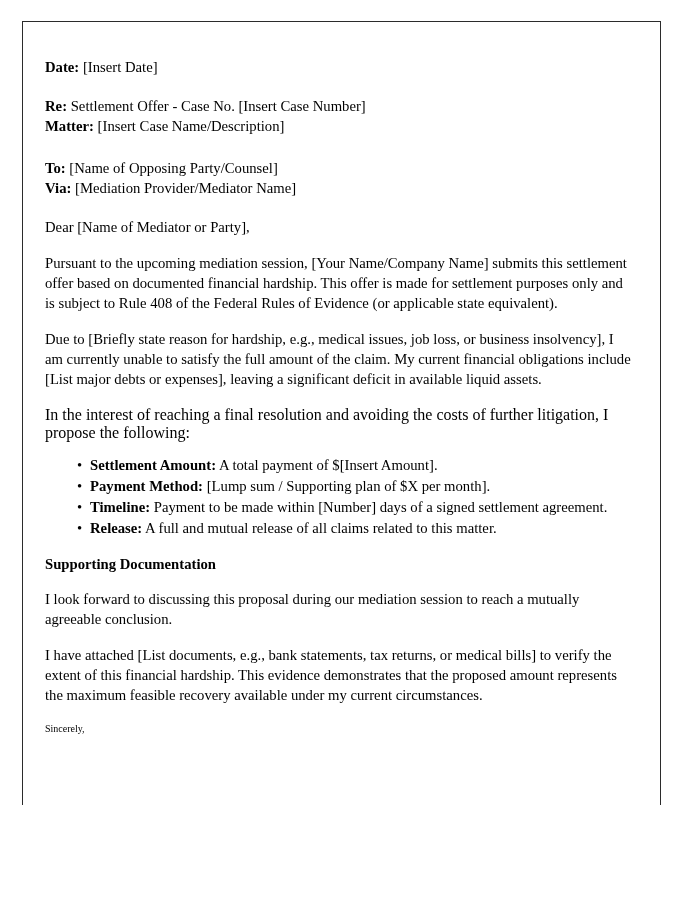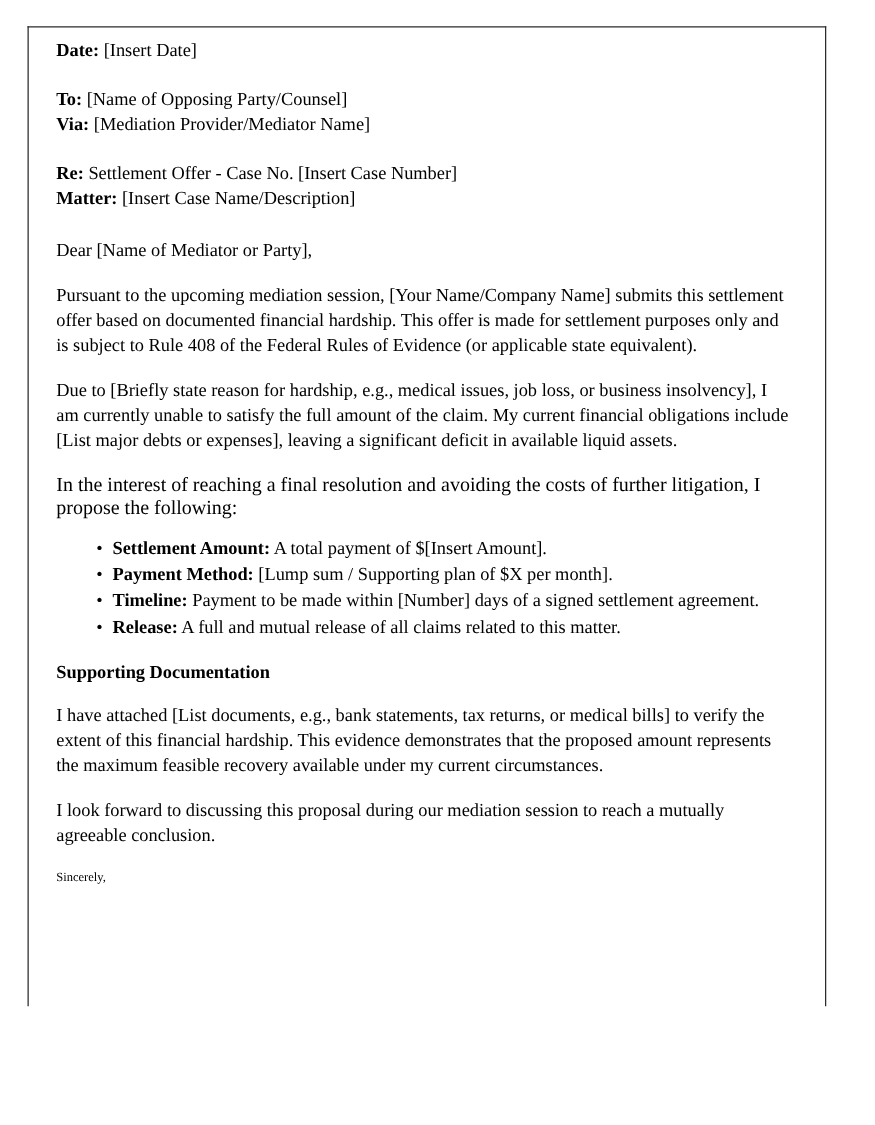--- a/index.html
+++ b/index.html
@@ -27,21 +27,21 @@
     border-right: 1.5px solid #2b2b2b;
     border-top: 1.5px solid #2b2b2b;
     border-bottom: none;
     background: #ffffff;
     overflow: hidden;
   }
 
   .page-body {
     position: absolute;
     left: 22px;
-    top: 10px;
+    top: 36px;
     width: 590px;
   }
 
   .line, .para, .heading {
     font-size: 14.7px;
     line-height: 1.36;
     text-align: left;
   }
 
   .lbl {
@@ -87,39 +87,39 @@
 <body>
 
 <div class="page-sheet">
   <div class="page-body">
 
     <div class="line block-date">
       <span class="lbl">Date:</span>
       <span>[Insert Date]</span>
     </div>
 
+    <div class="line block-re">
+      <div>
+        <span class="lbl">Re:</span>
+        <span>Settlement Offer - Case No. [Insert Case Number]</span>
+      </div>
+      <div>
+        <span class="lbl">Matter:</span>
+        <span>[Insert Case Name/Description]</span>
+      </div>
+    </div>
+
     <div class="line block-to">
       <div>
         <span class="lbl">To:</span>
         <span>[Name of Opposing Party/Counsel]</span>
       </div>
       <div>
         <span class="lbl">Via:</span>
         <span>[Mediation Provider/Mediator Name]</span>
-      </div>
-    </div>
-
-    <div class="line block-re">
-      <div>
-        <span class="lbl">Re:</span>
-        <span>Settlement Offer - Case No. [Insert Case Number]</span>
-      </div>
-      <div>
-        <span class="lbl">Matter:</span>
-        <span>[Insert Case Name/Description]</span>
       </div>
     </div>
 
     <p class="para salutation">Dear [Name of Mediator or Party],</p>
 
     <p class="para">Pursuant to the upcoming mediation session, [Your Name/Company Name] submits this settlement offer based on documented financial hardship. This offer is made for settlement purposes only and is subject to Rule 408 of the Federal Rules of Evidence (or applicable state equivalent).</p>
 
     <p class="para">Due to [Briefly state reason for hardship, e.g., medical issues, job loss, or business insolvency], I am currently unable to satisfy the full amount of the claim. My current financial obligations include [List major debts or expenses], leaving a significant deficit in available liquid assets.</p>
 
     <p class="para-tight">In the interest of reaching a final resolution and avoiding the costs of further litigation, I propose the following:</p>
@@ -137,20 +137,20 @@
         <span class="bullet-dot">•</span>
         <span class="lbl">Timeline:</span><span> Payment to be made within [Number] days of a signed settlement agreement.</span>
       </li>
       <li>
         <span class="bullet-dot">•</span>
         <span class="lbl">Release:</span><span> A full and mutual release of all claims related to this matter.</span>
       </li>
     </ul>
 
     <h2 class="heading">Supporting Documentation</h2>
+    <p class="para">I look forward to discussing this proposal during our mediation session to reach a mutually agreeable conclusion.</p>
+
     <p class="para">I have attached [List documents, e.g., bank statements, tax returns, or medical bills] to verify the extent of this financial hardship. This evidence demonstrates that the proposed amount represents the maximum feasible recovery available under my current circumstances.</p>
-
-    <p class="para">I look forward to discussing this proposal during our mediation session to reach a mutually agreeable conclusion.</p>
 
     <p class="signoff">Sincerely,</p>
 
   </div>
 </div>
 
 </body></html>

